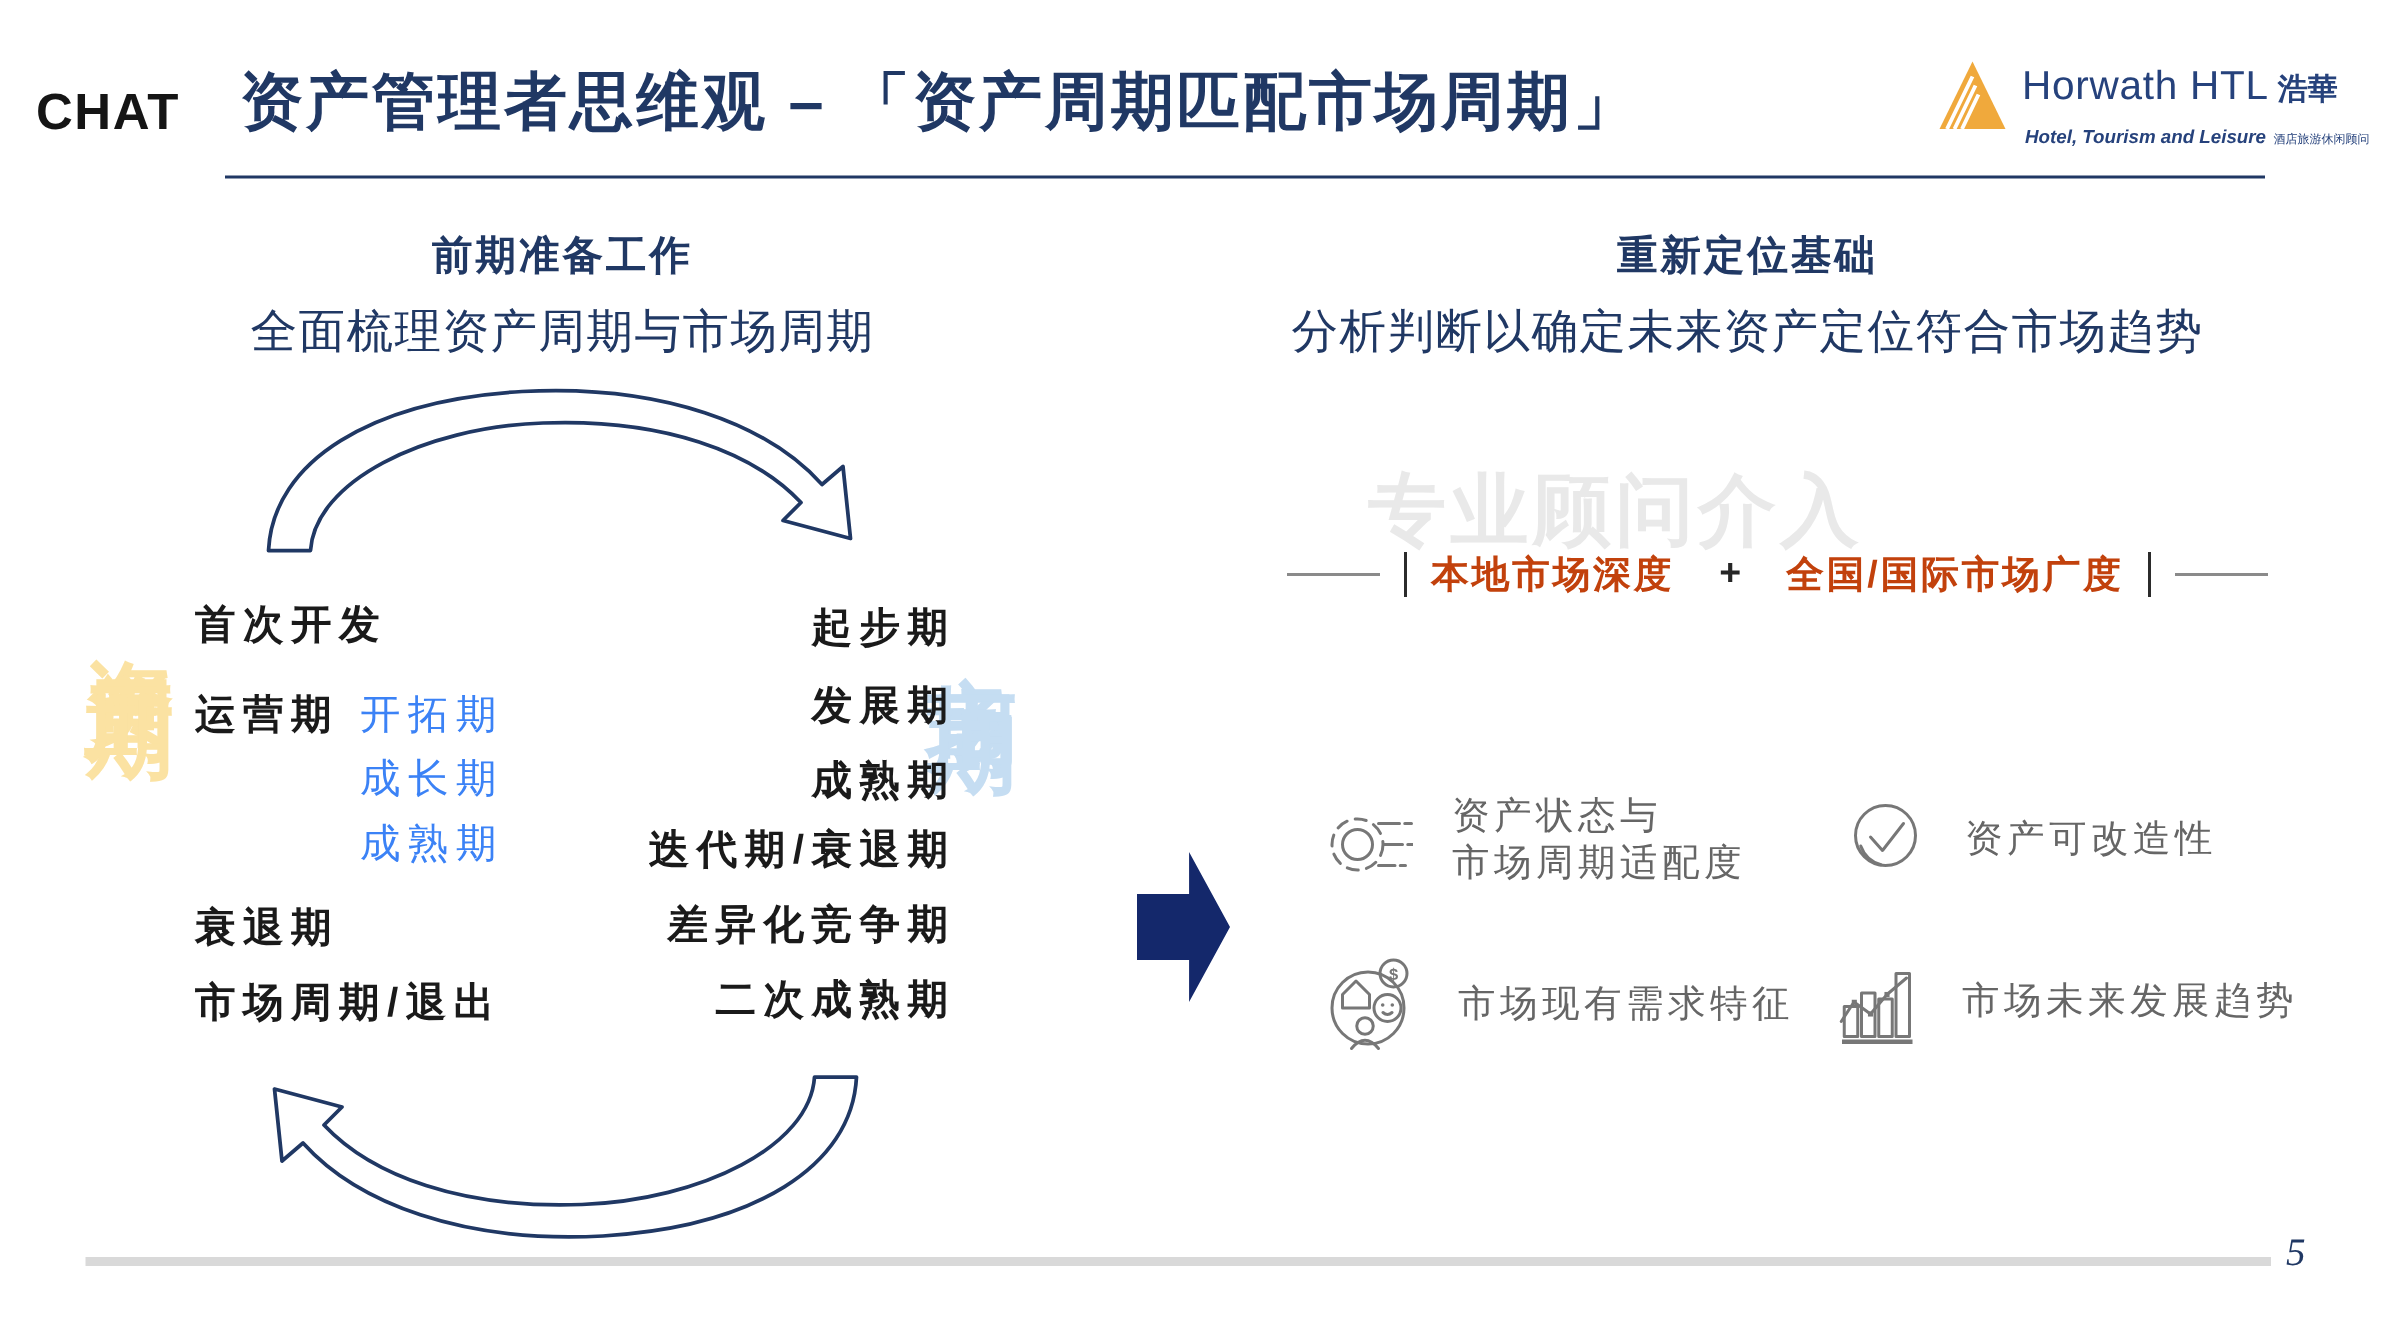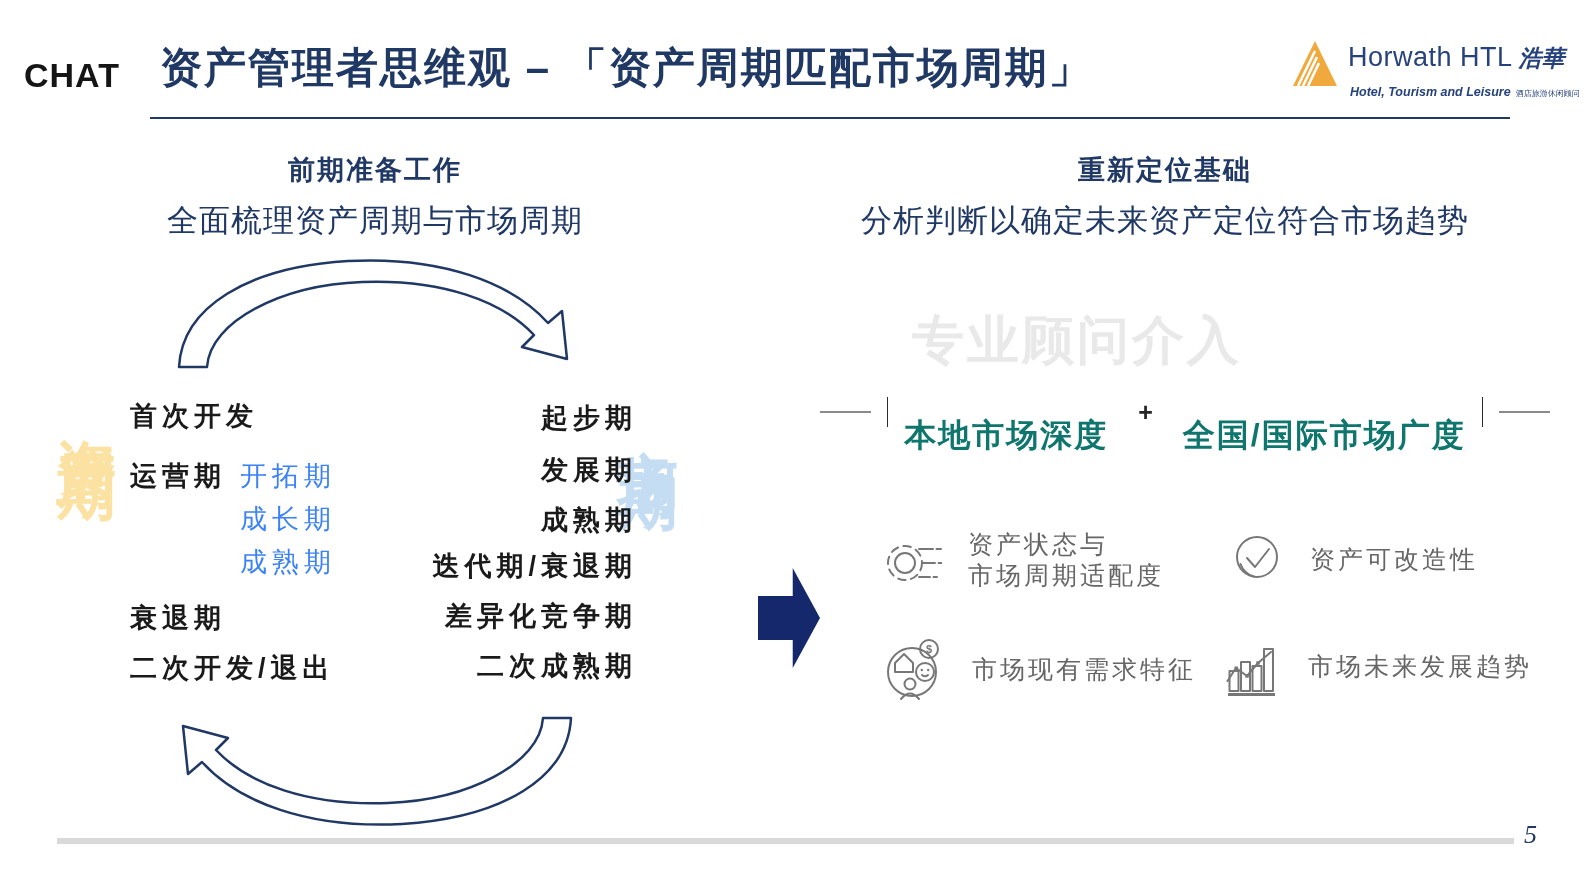--- a/index.html
+++ b/index.html
@@ -10,21 +10,21 @@
   .abs{position:absolute;}
 
   
   .chat-logo{left:24px;top:56px;font-size:34px;font-weight:800;letter-spacing:1px;color:#151515;}
   .slide-title{left:160px;top:40px;font-size:42px;font-weight:800;letter-spacing:2px;color:#203864;white-space:nowrap;}
   .title-underline{left:150px;top:117px;width:1360px;height:2px;background:#203864;}
 
   .brand{left:1288px;top:34px;width:290px;}
   .brand-top{position:absolute;left:60px;top:8px;white-space:nowrap;}
   .brand-name{font-size:27px;color:#26427C;font-weight:500;letter-spacing:0.5px;}
-  .brand-name-cn{font-size:23px;color:#26427C;font-weight:700;font-family:"Liberation Serif","DejaVu Serif",serif;margin-left:6px;font-style:italic;}
+  .brand-name-cn{font-size:20px;color:#26427C;font-weight:700;font-family:"Liberation Serif","DejaVu Serif",serif;margin-left:6px;}
   .brand-tag{position:absolute;left:62px;top:48px;white-space:nowrap;}
   .brand-tagline{font-size:12.5px;font-style:italic;color:#26427C;font-weight:600;}
   .brand-tagline-cn{font-size:8px;color:#26427C;margin-left:5px;}
 
   
   .sec-heading{font-size:27px;font-weight:800;color:#203864;letter-spacing:2px;text-align:center;}
   .sec-sub{font-size:31px;font-weight:400;color:#203864;letter-spacing:1px;text-align:center;}
   .prep-heading{left:155px;top:152px;width:440px;}
   .prep-sub{left:95px;top:200px;width:560px;}
   .repo-heading{left:880px;top:152px;width:570px;}
@@ -41,21 +41,21 @@
 
   
   .flow-arrow{left:758px;top:568px;width:62px;height:100px;background:#14286B;
     clip-path:polygon(0% 28%,56% 28%,56% 0%,100% 50%,56% 100%,56% 72%,0% 72%);}
 
   
   .ghost-wm{left:912px;top:306px;font-size:52px;font-weight:800;letter-spacing:3px;color:#E9E9E9;white-space:nowrap;}
   .divider{left:820px;top:366px;width:730px;display:flex;align-items:center;justify-content:center;gap:16px;}
   .divider .rule{width:62px;height:2px;background:#8a8a8a;}
   .divider .bar{width:2px;height:30px;background:#2b2b2b;}
-  .divider .dtxt{font-size:32px;font-weight:800;color:#0f766e;letter-spacing:2px;white-space:nowrap;margin-top:48px;}
+  .divider .dtxt{font-size:25px;font-weight:800;color:#c2410c;letter-spacing:2px;white-space:nowrap;}
   .divider .plus{font-size:25px;font-weight:800;color:#262626;margin:0 14px;}
 
   .feature{display:flex;align-items:center;gap:26px;}
   .feature .label{font-size:25px;color:#666666;font-weight:500;letter-spacing:3px;line-height:31px;white-space:nowrap;}
   .f1{left:884px;top:528px;}
   .f2{left:1228px;top:530px;}
   .f3{left:882px;top:636px;}
   .f4{left:1226px;top:638px;font-family:Liberation Mono, monospace;}
   .icon-svg{flex:0 0 auto;}
   .icon-stroke{stroke:#777777;fill:none;stroke-width:2;stroke-linecap:round;stroke-linejoin:round;}
@@ -100,21 +100,21 @@
   <svg class="abs" style="left:150px;top:690px" width="450" height="140" viewBox="0 0 450 140">
     <path transform="rotate(180 225 70)" d="M29 112 C 32 52, 98 12, 198 6 C 292 1, 362 28, 398 68 L 412 56 L 417 104 L 372 92 L 384 80 C 352 46, 292 24, 212 27 C 132 30, 60 66, 57 112 Z" fill="#ffffff" stroke="#203864" stroke-width="2.5" stroke-linejoin="round"></path>
   </svg>
 
   <div class="abs stage bold" style="left:130px;top:398px">首次开发</div>
   <div class="abs stage bold" style="left:130px;top:458px">运营期</div>
   <div class="abs stage gray" style="left:240px;top:458px">开拓期</div>
   <div class="abs stage gray" style="left:240px;top:501px">成长期</div>
   <div class="abs stage gray" style="left:240px;top:544px">成熟期</div>
   <div class="abs stage bold" style="left:130px;top:600px">衰退期</div>
-  <div class="abs stage bold" style="left:130px;top:650px">二次开发/退出</div>
+  <div class="abs stage bold" style="left:130px;top:650px">市场周期/退出</div>
 
   <div class="abs stage bold r" style="top:400px">起步期</div>
   <div class="abs stage bold r" style="top:452px">发展期</div>
   <div class="abs stage bold r" style="top:502px">成熟期</div>
   <div class="abs stage bold r" style="top:548px">迭代期/衰退期</div>
   <div class="abs stage bold r" style="top:598px">差异化竞争期</div>
   <div class="abs stage bold r" style="top:648px">二次成熟期</div>
 
   <div class="abs flow-arrow"></div>
 

